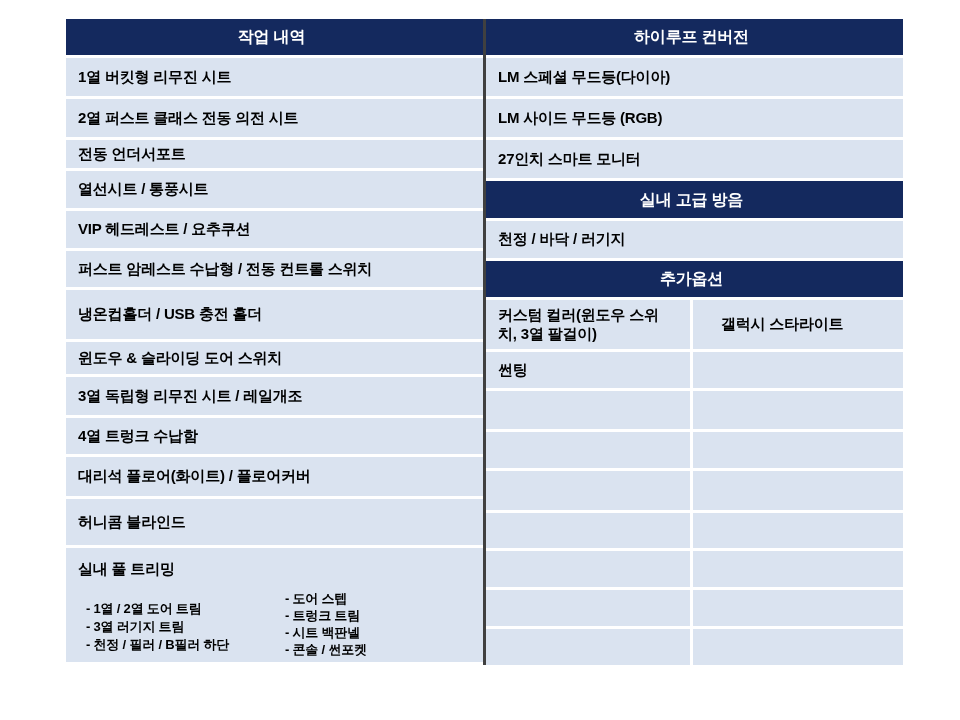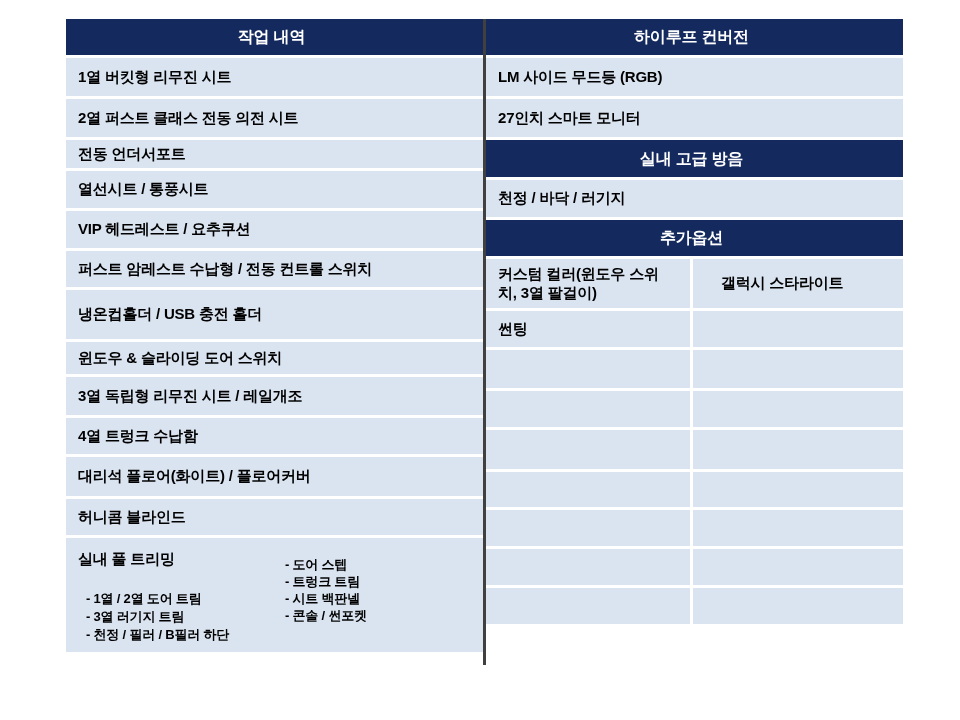--- a/index.html
+++ b/index.html
@@ -41,62 +41,63 @@
   }
 
   .pair { display: flex; gap: 3px; }
   .pair .sub-a { width: 204px; padding-right: 20px; }
   .pair .sub-b { width: 210px; padding-left: 28px; }
 
   .trim-cell { position: relative; display: block; padding: 16px; }
   .trim-title { position: absolute; left: 12px; top: 12px; font-size: 15px; font-weight: 700; }
   .trim-list { position: absolute; font-size: 13px; font-weight: 700; letter-spacing: -0.2px; }
   .trim-list-a { left: 20px; top: 52px; line-height: 18px; }
-  .trim-list-b { left: 219px; top: 18px; line-height: 17px; }
+  .trim-list-b { left: 219px; top: 42px; line-height: 17px; }
 </style>
 </head>
 <body>
 
 <div class="slide">
   <div class="work-table">
 
     <div class="col col-left">
       <div class="cell header" style="height:36px">작업 내역</div>
       <div class="cell" style="height:38px">1열 버킷형 리무진 시트</div>
       <div class="cell" style="height:38px">2열 퍼스트 클래스 전동 의전 시트</div>
       <div class="cell" style="height:28px">전동 언더서포트</div>
       <div class="cell" style="height:37px">열선시트 / 통풍시트</div>
       <div class="cell" style="height:37px">VIP 헤드레스트 / 요추쿠션</div>
       <div class="cell" style="height:36px">퍼스트 암레스트 수납형 / 전동 컨트롤 스위치</div>
       <div class="cell" style="height:49px">냉온컵홀더 / USB 충전 홀더</div>
       <div class="cell" style="height:32px">윈도우 &amp; 슬라이딩 도어 스위치</div>
       <div class="cell" style="height:38px">3열 독립형 리무진 시트 / 레일개조</div>
       <div class="cell" style="height:36px">4열 트렁크 수납함</div>
       <div class="cell" style="height:39px">대리석 플로어(화이트) / 플로어커버</div>
-      <div class="cell" style="height:36px">허니콤 블라인드</div>
+      <div class="cell" style="height:46px">허니콤 블라인드</div>
       <div class="cell trim-cell" style="height:114px">
         <div class="trim-title">실내 풀 트리밍</div>
         <div class="trim-list trim-list-a">
           <div>- 1열 / 2열 도어 트림</div>
           <div>- 3열 러기지 트림</div>
           <div>- 천정 / 필러 / B필러 하단</div>
         </div>
         <div class="trim-list trim-list-b">
           <div>- 도어 스텝</div>
           <div>- 트렁크 트림</div>
           <div>- 시트 백판넬</div>
           <div>- 콘솔 / 썬포켓</div>
         </div>
       </div>
     </div>
 
     <div class="main-divider"></div>
 
     <div class="col col-right">
       <div class="cell header" style="height:36px">하이루프 컨버전</div>
+      <div class="cell" style="height:38px">LM 스페셜 무드등(다이아)</div>
       <div class="cell" style="height:38px">LM 사이드 무드등 (RGB)</div>
       <div class="cell" style="height:38px">27인치 스마트 모니터</div>
       <div class="cell header" style="height:37px">실내 고급 방음</div>
       <div class="cell" style="height:37px">천정 / 바닥 / 러기지</div>
       <div class="cell header" style="height:36px">추가옵션</div>
 
       <div class="pair" style="height:49px">
         <div class="cell sub-a" style="height:49px">커스텀 컬러(윈도우 스위치, 3열 팔걸이)</div>
         <div class="cell sub-b" style="height:49px">갤럭시 스타라이트</div>
       </div>

